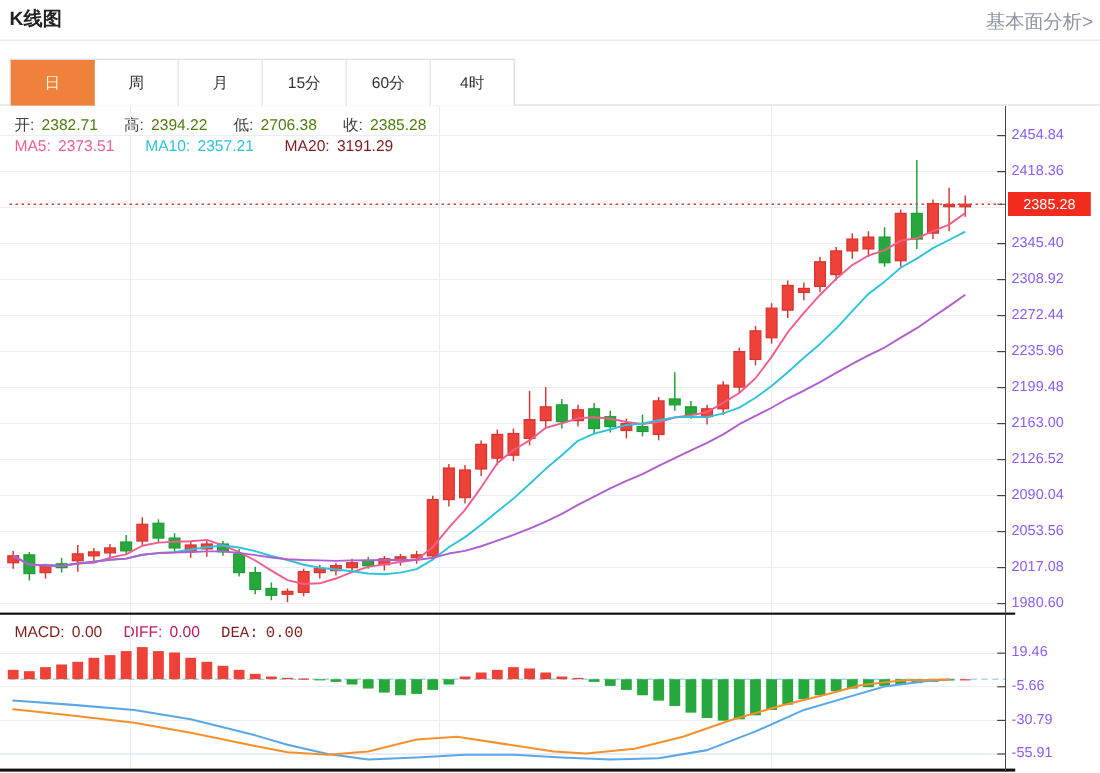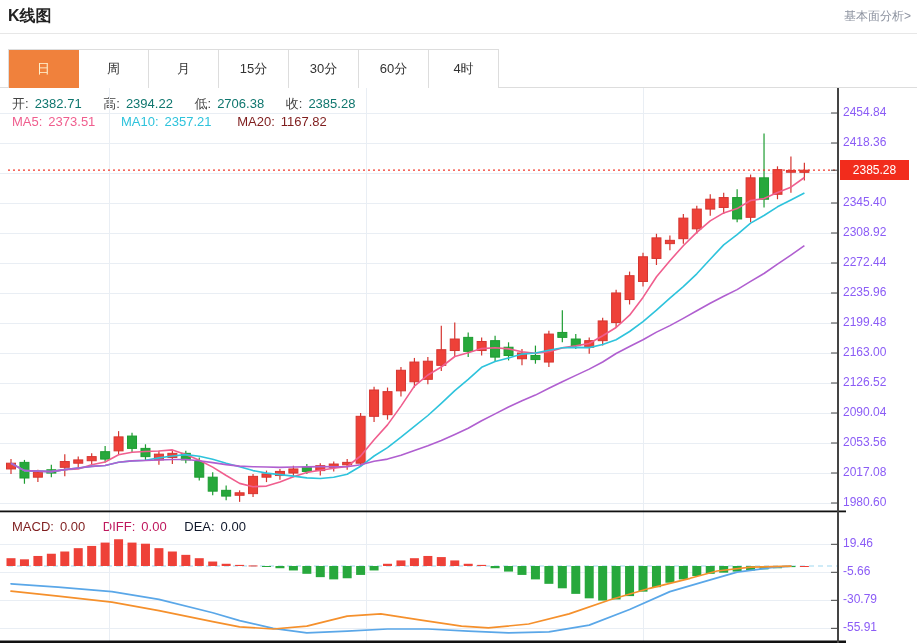--- a/index.html
+++ b/index.html
@@ -1,72 +1,71 @@
 <!DOCTYPE html>
 <html><head>
 <meta charset="utf-8">
 <style>
   html,body{margin:0;padding:0;background:#fff;}
   .screen{position:relative;width:917px;height:644px;background:#fff;overflow:hidden;
           font-family:"Liberation Sans","DejaVu Sans",sans-serif;}
   .page-title{position:absolute;left:8px;top:6px;font-size:16px;font-weight:bold;color:#222;}
-  .top-link{position:absolute;right:6px;top:8px;font-size:12px;color:#8d93a0;cursor:pointer;text-decoration:none;}
+  .top-link{position:absolute;right:6px;top:8px;font-size:16px;color:#8d93a0;cursor:pointer;text-decoration:none;}
   .top-divider{position:absolute;left:0;top:33px;width:917px;height:1px;background:#e7e7e7;}
   .tabbar{position:absolute;left:0;top:49px;width:917px;height:39px;border-bottom:1px solid #ddd;box-sizing:border-box;}
   .tabs{position:absolute;left:8px;top:0;height:39px;display:flex;border-left:1px solid #ddd;border-top:1px solid #ddd;box-sizing:border-box;}
   .tab{width:70px;height:38px;line-height:38px;text-align:center;font-size:13px;color:#333;
        background:#fff;border-right:1px solid #ddd;box-sizing:border-box;cursor:pointer;}
   .tab.active{background:#f0813c;color:#fff7d6;border-right:1px solid #f0813c;}
   .info-row{position:absolute;left:12px;font-size:13px;white-space:nowrap;}
   .info-row span{margin-right:6px;}
   .lab{color:#444;}
-  .val-red{color:#0f766e;margin-top:18px;}
+  .val-red{color:#4d7c0f;margin-top:18px;}
   .ma5{color:#f05e8e;}
   .ma10{color:#2ec3dc;}
   .ma20{color:#7f1d1d;}
   .macd-l{color:#7f1d1d;text-align:center;}
   .diff-l{color:#be185d;}
-  .dea-l{color:#0f172a;}
+  .dea-l{color:#7f1d1d;font-family:Liberation Mono, monospace;}
   .ylab{position:absolute;left:843px;font-size:12px;color:#8b5cf6;white-space:nowrap;}
   .price-tag{position:absolute;left:840px;top:160px;width:69px;height:20px;background:#f22c1c;
              color:#fff;font-size:12px;line-height:20px;text-align:center;}
   svg{position:absolute;left:0;top:88px;}
 </style>
 </head>
 <body>
 
 <div class="screen">
 
   <div class="page-title">K线图</div>
   <a class="top-link">基本面分析&gt;</a>
   <div class="top-divider"></div>
 
   <div class="tabbar">
     <div class="tabs" id="tabs">
         <div class="tab active">日</div>
         <div class="tab">周</div>
         <div class="tab">月</div>
         <div class="tab">15分</div>
-        <div class="tab">30分</div>
         <div class="tab">60分</div>
         <div class="tab">4时</div>
       </div>
   </div>
 
   <div class="info-row" style="top:95px;">
     <span class="lab">开:</span><span class="val-red" style="margin-right:18px;">2382.71</span>
     <span class="lab">高:</span><span class="val-red" style="margin-right:18px;">2394.22</span>
     <span class="lab">低:</span><span class="val-red" style="margin-right:18px;">2706.38</span>
     <span class="lab">收:</span><span class="val-red">2385.28</span>
   </div>
 
   <div class="info-row" style="top:114px;">
     <span class="ma5">MA5:</span><span class="ma5" style="margin-right:22px;">2373.51</span>
     <span class="ma10">MA10:</span><span class="ma10" style="margin-right:22px;">2357.21</span>
-    <span class="ma20">MA20:</span><span class="ma20">1167.82</span>
+    <span class="ma20">MA20:</span><span class="ma20">3191.29</span>
   </div>
 
   <div class="info-row" style="top:519px;">
     <span class="macd-l">MACD:</span><span class="macd-l" style="margin-right:14px;">0.00</span>
     <span class="diff-l">DIFF:</span><span class="diff-l" style="margin-right:14px;">0.00</span>
     <span class="dea-l">DEA:</span><span class="dea-l">0.00</span>
   </div>
 
   <svg id="chart" width="917" height="556">
       <line x1="109" y1="0" x2="109" y2="553" stroke="#e9eef4" stroke-width="1" shape-rendering="crispEdges"></line>

